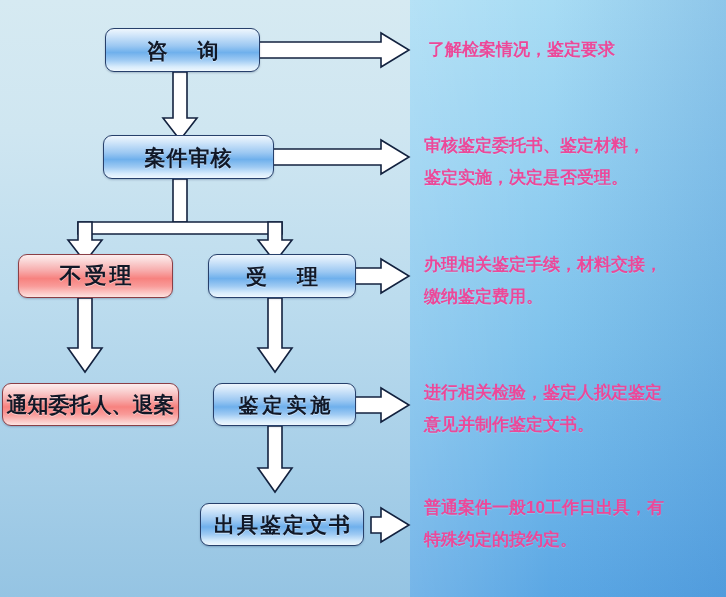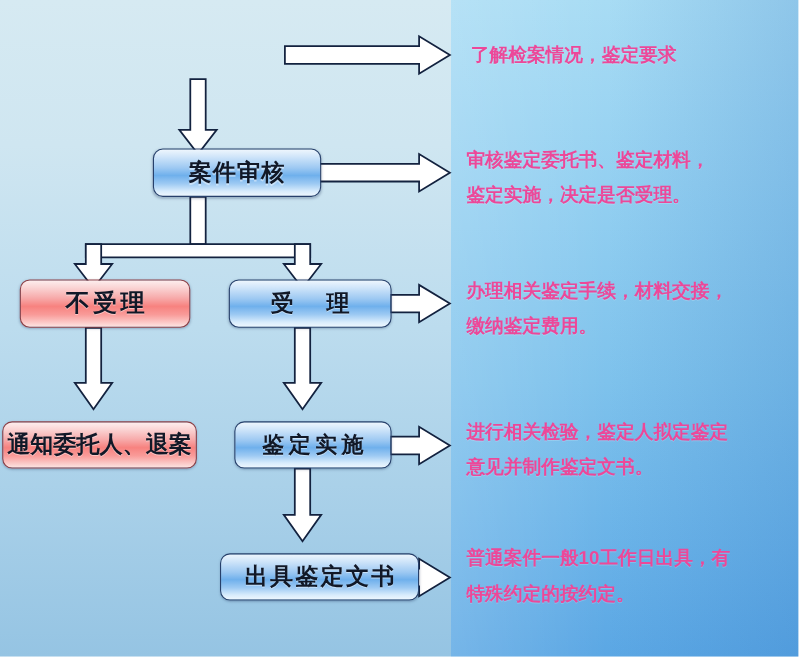--- a/index.html
+++ b/index.html
@@ -71,36 +71,36 @@
   }
   .node .label {
     white-space: nowrap;
     line-height: 1;
   }
 
   
   #node-consult      { left:105px; top:28px;  width:155px; height:44px; }
   #node-consult .label      { font-size:21px; letter-spacing:12px; text-indent:12px; }
 
-  #node-review       { left:103px; top:135px; width:153px; height:44px;margin-left:36px; }
+  #node-review       { left:103px; top:135px; width:171px; height:44px; }
   #node-review .label       { font-size:21px; letter-spacing:1px; }
 
   #node-reject       { left:18px;  top:254px; width:155px; height:44px; }
   #node-reject .label       { font-size:22px; letter-spacing:3px; text-indent:3px; }
 
   #node-accept       { left:208px; top:254px; width:148px; height:44px; }
   #node-accept .label       { font-size:21px; letter-spacing:12px; text-indent:12px; }
 
   #node-notify       { left:2px;   top:383px; width:177px; height:43px; }
   #node-notify .label       { font-size:21px; letter-spacing:0px; }
 
   #node-execute      { left:213px; top:383px; width:143px; height:43px; }
   #node-execute .label      { font-size:20px; letter-spacing:4px; text-indent:4px; }
 
-  #node-document     { left:200px; top:503px; width:181px; height:43px; }
+  #node-document     { left:200px; top:503px; width:164px; height:43px; }
   #node-document .label     { font-size:21px; letter-spacing:2px; text-indent:2px; }
 
   
   #arrows {
     position: absolute;
     left: 0; top: 0;
     width: 726px; height: 597px;
     pointer-events: none;
   }
   .arrow-shape {
@@ -162,20 +162,23 @@
 
     <polygon class="arrow-shape" points="255,149 381,149 381,140 409,157 381,174 381,165 255,165"></polygon>
 
     <polygon class="arrow-shape" points="355,268 381,268 381,259 409,276 381,293 381,284 355,284"></polygon>
 
     <polygon class="arrow-shape" points="355,397 381,397 381,388 409,405 381,422 381,413 355,413"></polygon>
 
     <polygon class="arrow-shape" points="371,517 381,517 381,508 409,525 381,542 381,533 371,533"></polygon>
   </svg>
 
+  <div class="node blue" id="node-consult">
+    <span class="label">咨    询</span>
+  </div>
 
   <div class="node blue" id="node-review">
     <span class="label">案件审核</span>
   </div>
 
   <div class="node red" id="node-reject">
     <span class="label">不受理</span>
   </div>
 
   <div class="node red" id="node-notify">

